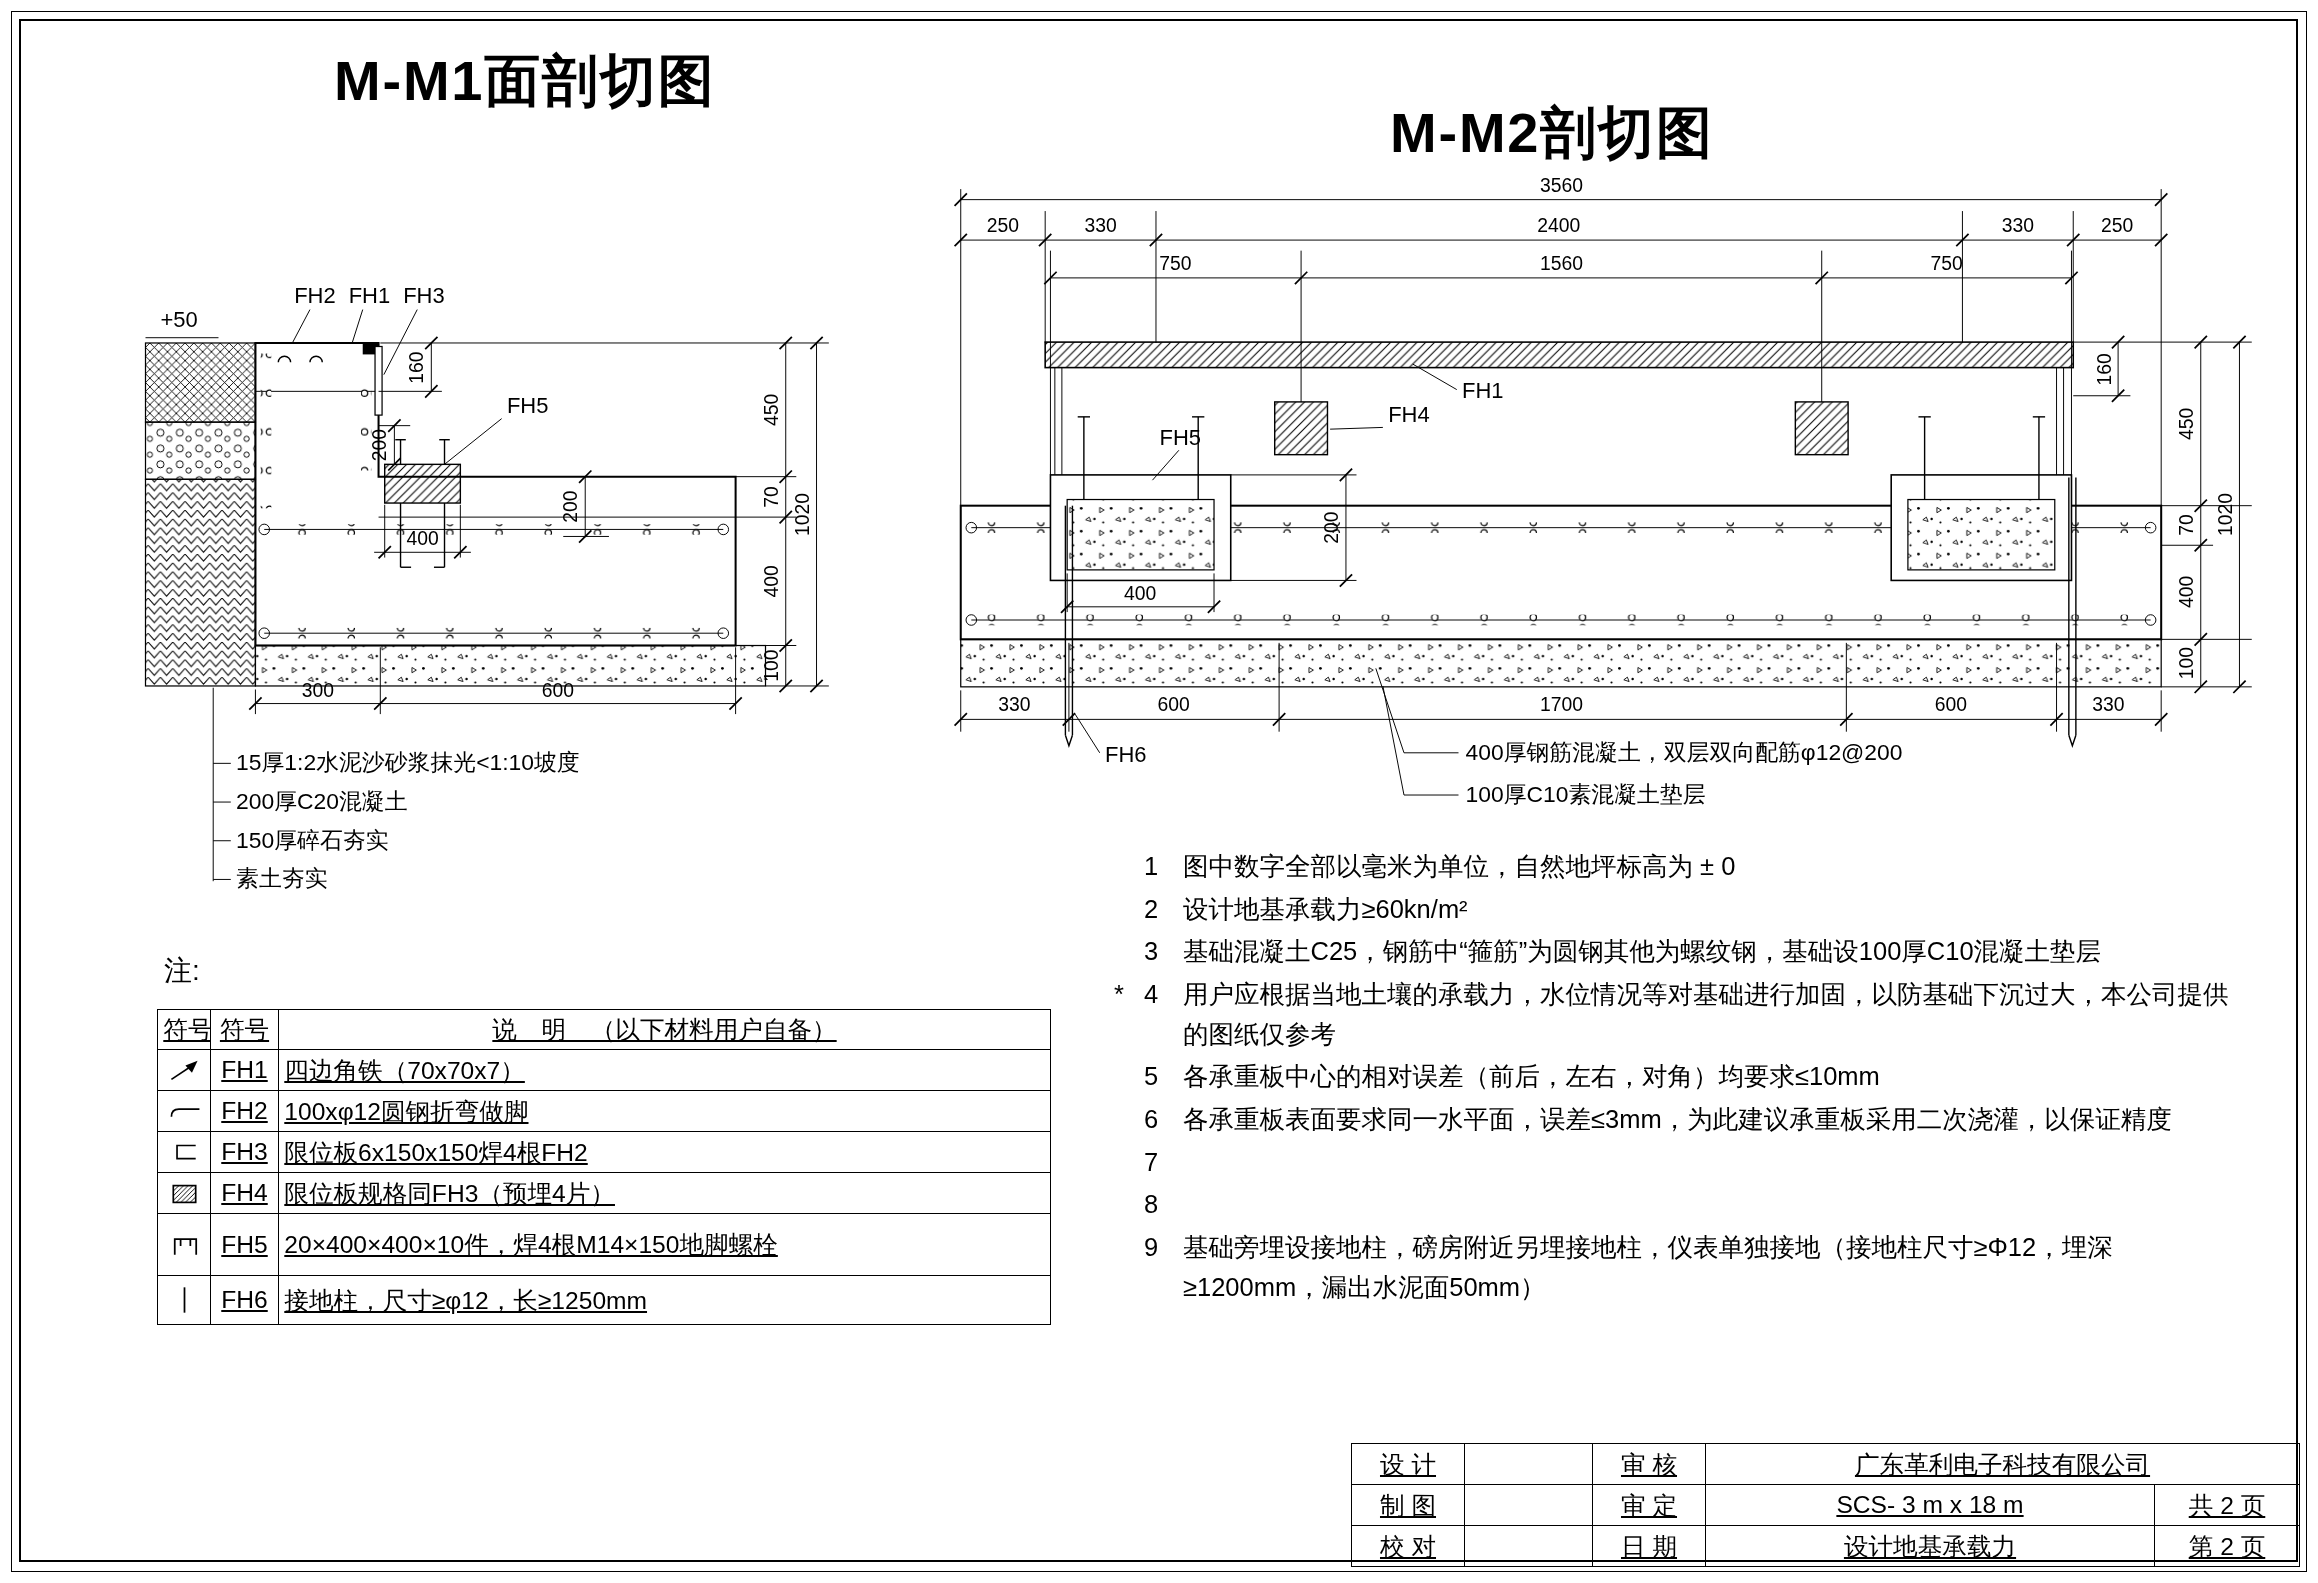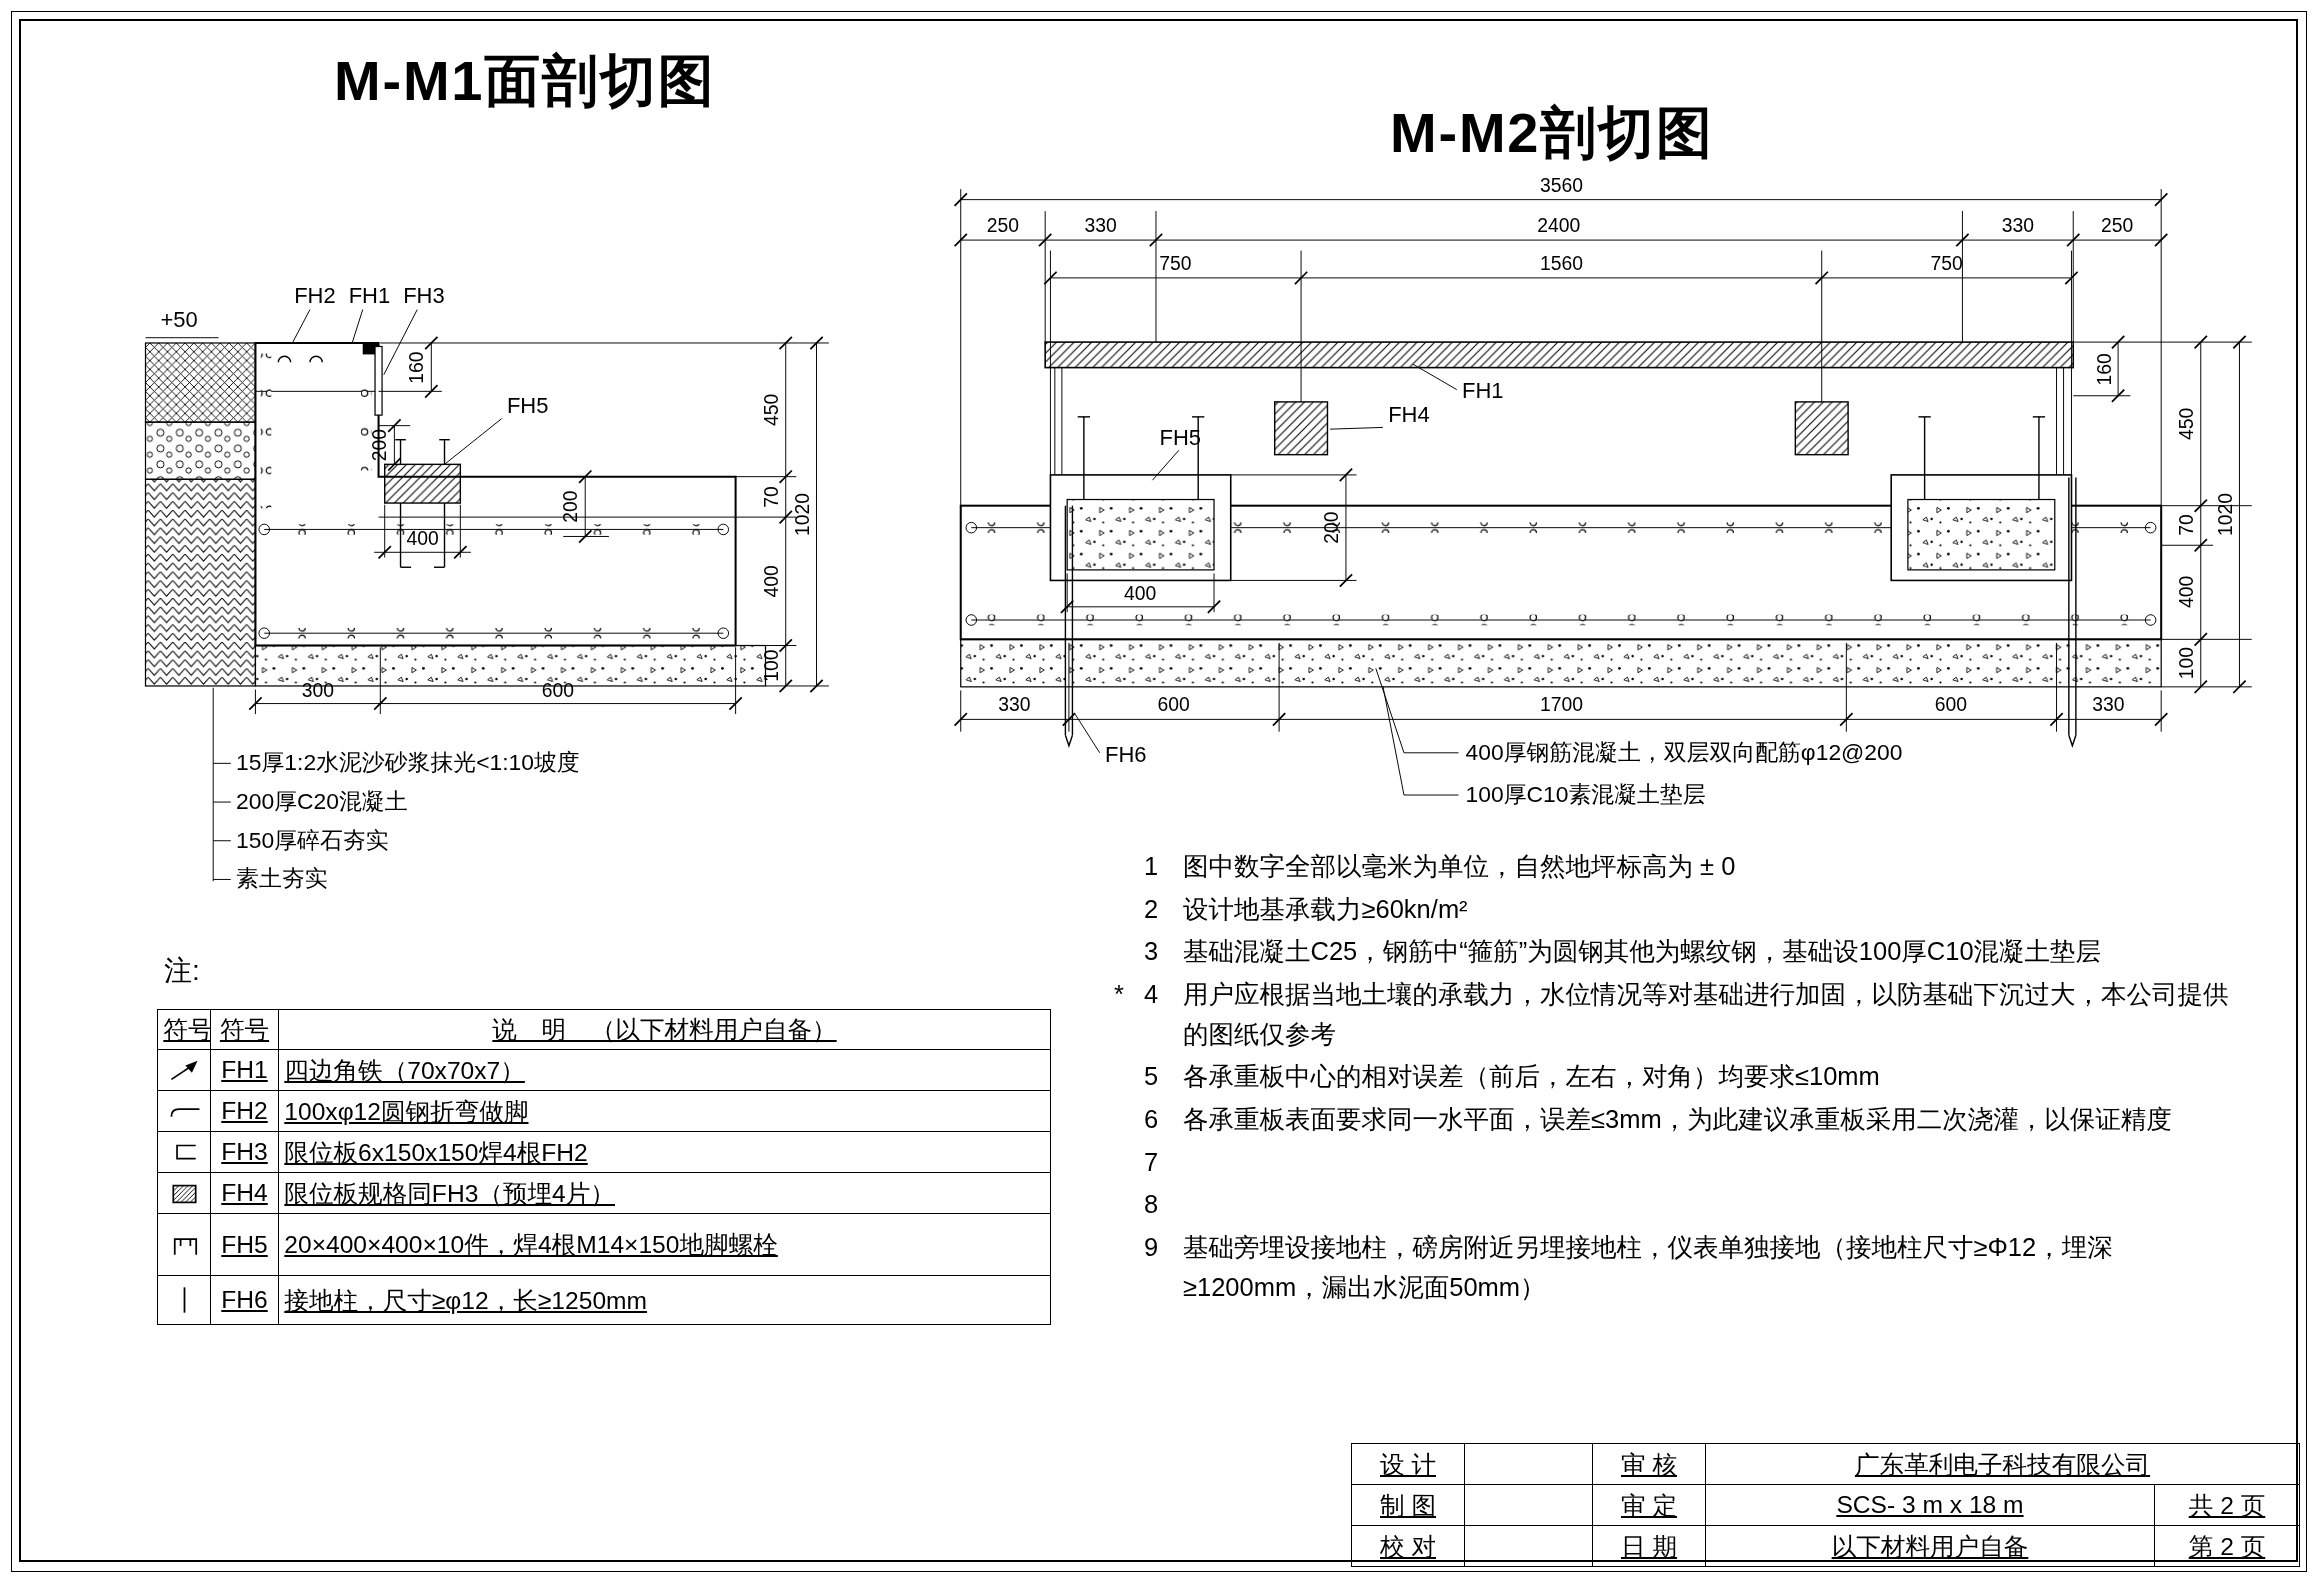--- a/index.html
+++ b/index.html
@@ -496,19 +496,19 @@
       <td>制 图</td>
       <td></td>
       <td>审 定</td>
       <td>SCS- 3 m x 18 m</td>
       <td>共 2 页</td>
     </tr>
     <tr>
       <td>校 对</td>
       <td></td>
       <td>日 期</td>
-      <td>以下材料用户自备</td>
+      <td>设计地基承载力</td>
       <td>第 2 页</td>
     </tr>
   </tbody>
     </table>
 </div>
 
 
 </body></html>

